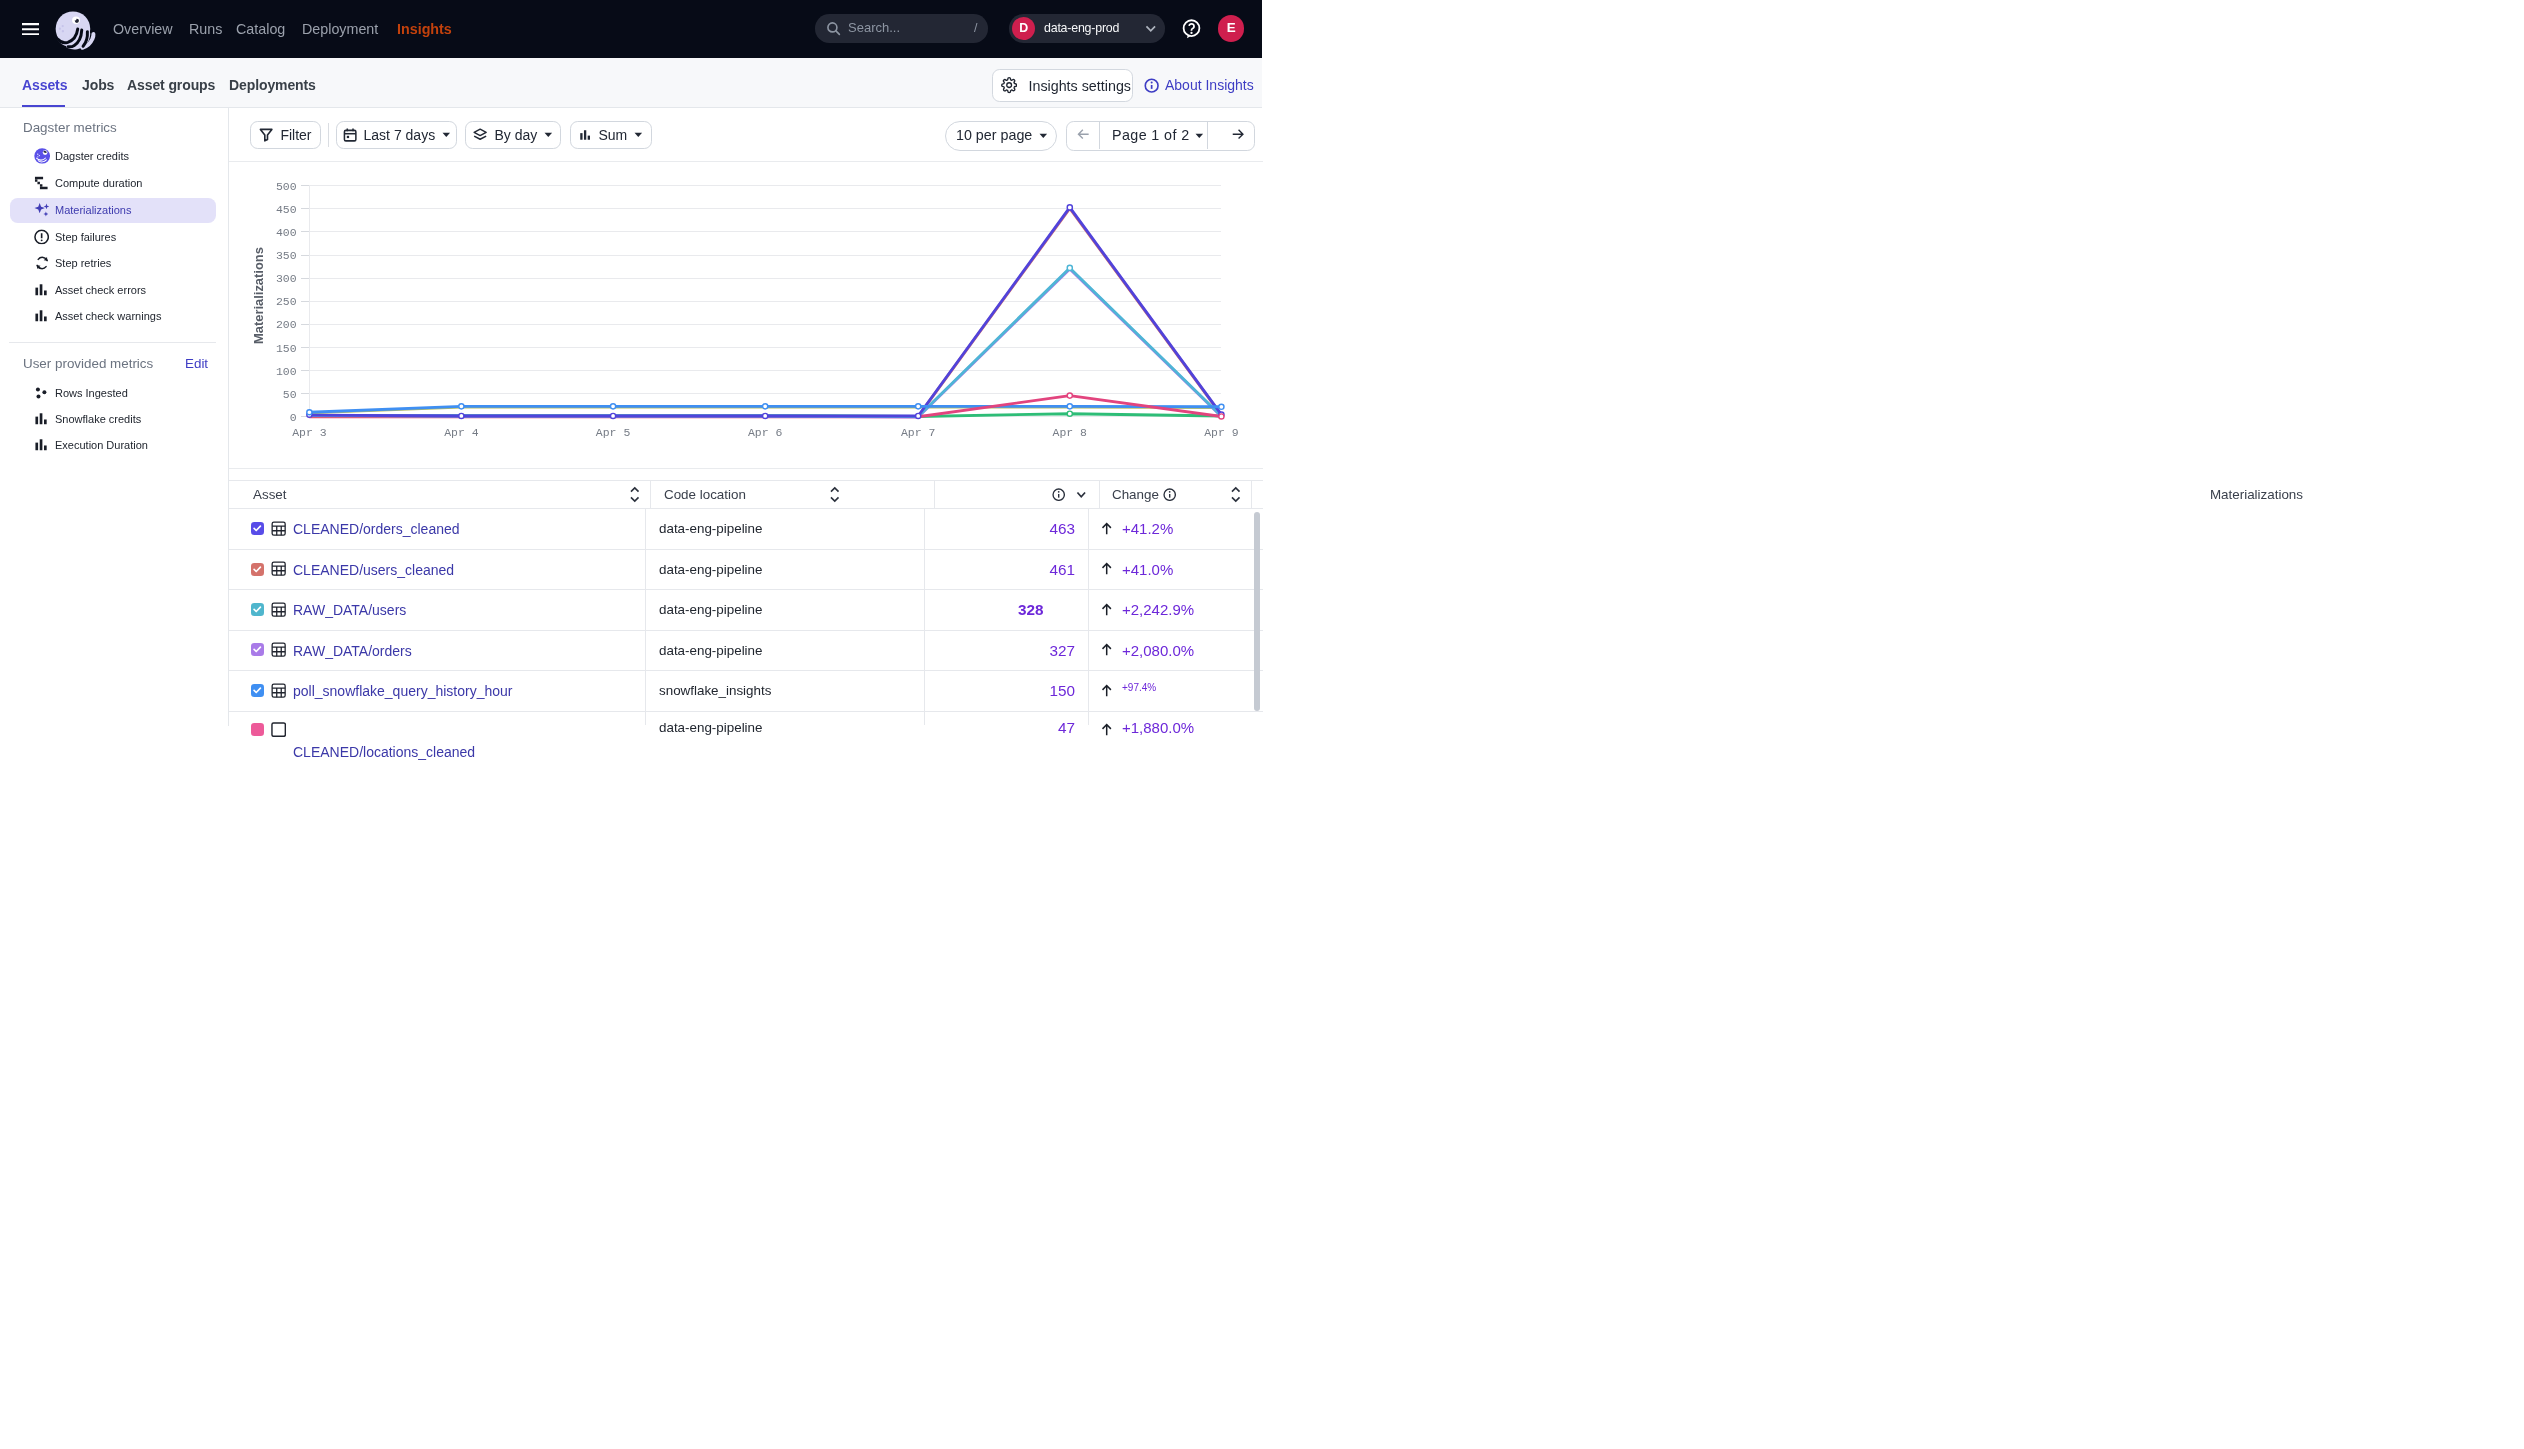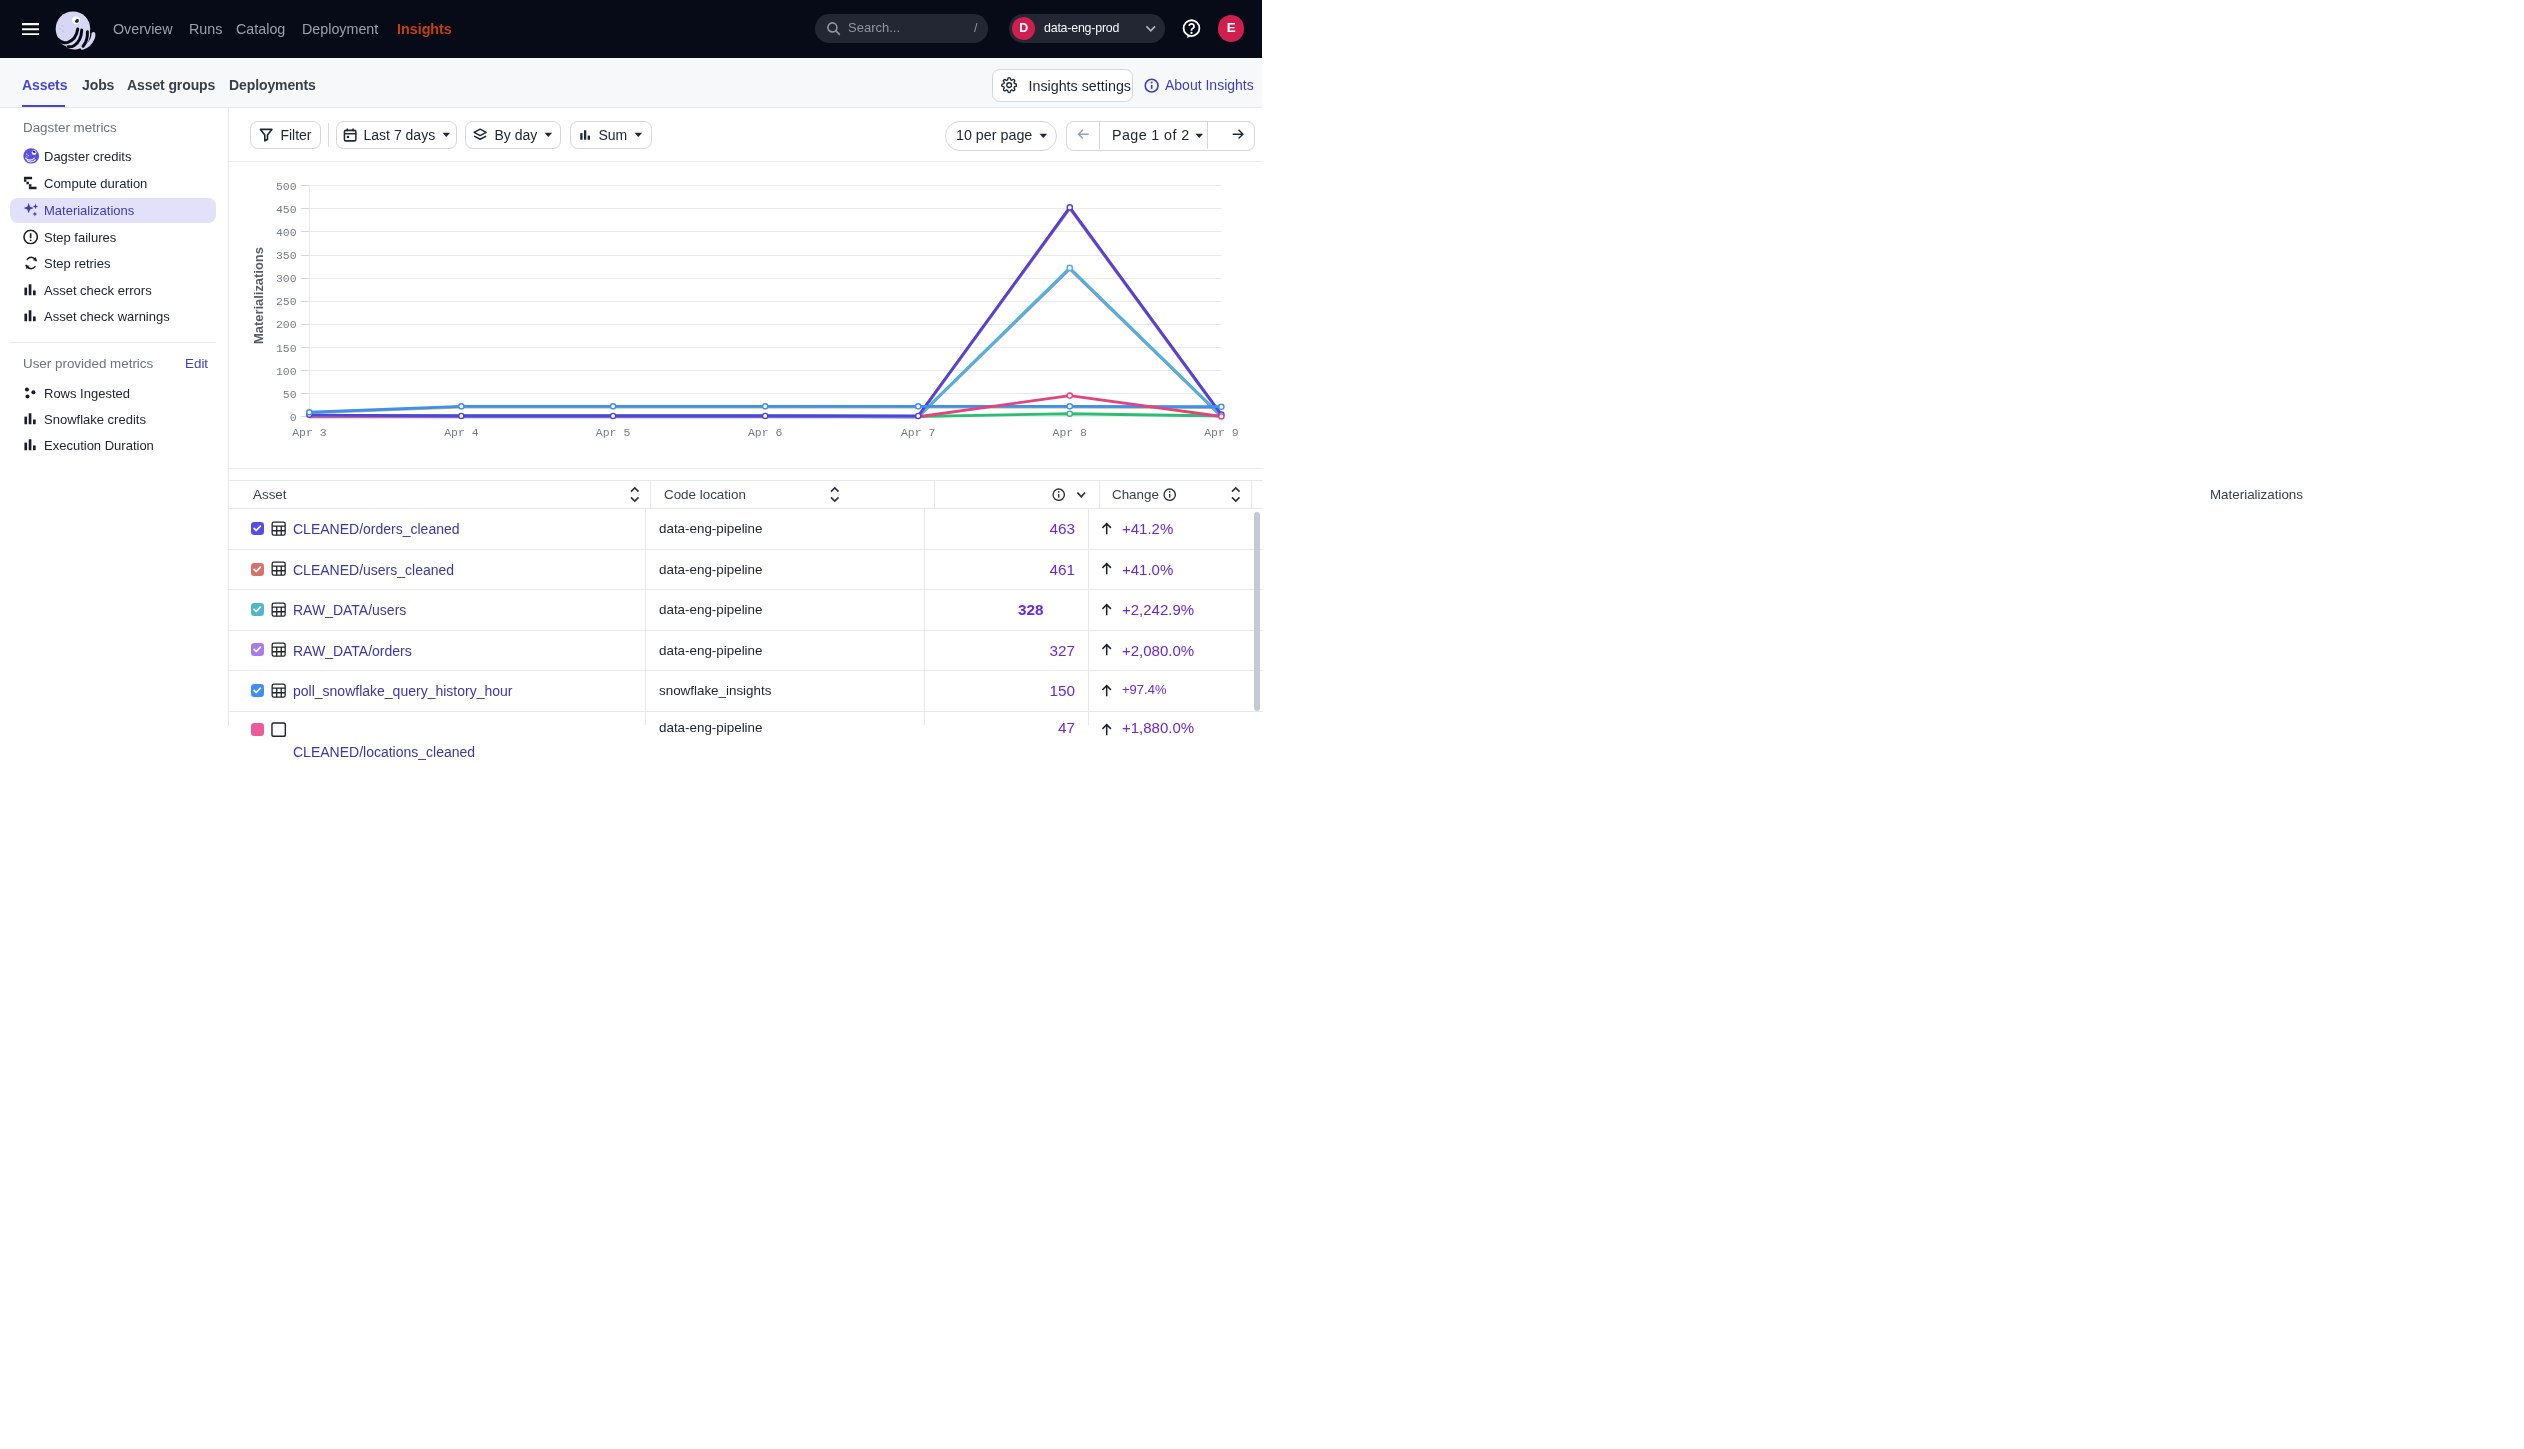--- a/index.html
+++ b/index.html
@@ -17,21 +17,21 @@
 .tabzone { position:absolute; left:0; top:58px; width:1262px; height:50px; background:#F7F8FA; border-bottom:1px solid #E4E7EB; }
 .tab { position:absolute; top:0; height:55px; line-height:55px; font-size:14px; font-weight:600; color:#394048; letter-spacing:-0.1px; }
 .tab.active { color:#4845D1; }
 .tabline { position:absolute; left:22px; top:47px; width:43px; height:2.4px; background:#4845D1; }
 .btn-settings { position:absolute; left:992px; top:11px; width:141px; height:33px; border:1px solid #D3D8DF; border-radius:7.7px; background:#fff; color:#1F2530; font-size:14.3px; display:flex; align-items:center; justify-content:flex-start; gap:4.8px; padding-left:7.7px; }
 .about { position:absolute; left:1144px; top:7.7px; height:38px; line-height:38px; color:#3E3DC4; font-size:14px; white-space:nowrap; }
 
 .sidebar { position:absolute; left:0; top:108px; width:228px; height:617px; background:#fff; }
 .sb-divider { position:absolute; left:228px; top:108px; width:1px; height:618px; background:#E4E7EB; }
 .sb-h { position:absolute; left:23px; color:#6B7380; font-size:13.4px; }
-.sb-item { position:absolute; left:23px; width:191px; height:26.4px; color:#21262F; font-size:13px; }
+.sb-item { position:absolute; left:34px; width:191px; height:26.4px; color:#21262F; font-size:11px; }
 .sb-item .txt { position:absolute; left:21px; top:50%; transform:translateY(-50%); white-space:nowrap; }
 .sb-item svg { position:absolute; left:0; top:50%; transform:translateY(-50%); }
 .sb-pill { position:absolute; left:9.6px; top:198px; width:206px; height:25px; background:#E3E1F9; border-radius:7.7px; }
 
 .tbtn { position:absolute; top:121px; height:28px; border:1px solid #D2D7DE; border-radius:7.7px; background:#fff; color:#222834; font-size:14px; display:flex; align-items:center; justify-content:center; gap:6.7px; }
 
 .cell { position:absolute; font-size:13.4px; color:#21262F; }
 .hline { position:absolute; background:#E6E8EC; height:1px; }
 .vline { position:absolute; background:#E6E8EC; width:1px; }
 .check { position:absolute; width:13px; height:13px; border-radius:3.3px; }
@@ -484,21 +484,21 @@
 <svg class="abs" style="left:271px;top:683px" width="15.3" height="15.3" viewBox="0 0 16 16" fill="none" stroke="#20242E" stroke-width="1.35">
     <rect x="1.2" y="1.2" width="13.6" height="13.6" rx="1.8"></rect>
     <path d="M1.2 5.3 h13.6 M1.2 10.2 h13.6 M6 5.3 v9.5 M10.7 5.3 v9.5"></path>
   </svg>
 <span class="alink" style="top:683px;left:293px;">poll_snowflake_query_history_hour</span>
 <span class="cell" style="top:683px;left:659px;">snowflake_insights</span>
 <span class="num" style="left:1018px;top:682px;width:57px;text-align:right;display:inline-block;">150</span>
 <svg class="abs" style="left:1100px;top:684px" width="13.4" height="13.4" viewBox="0 0 16 16" fill="none" stroke="#1A1F28" stroke-width="1.8">
     <path d="M8 14.5 V2 M3 7 L8 1.8 L13 7"></path>
   </svg>
-<span class="num" style="left:1122px;top:682px;font-size:13px;">+97.4%</span>
+<span class="num" style="left:1122px;top:682px;font-size:10px;">+97.4%</span>
 
 <div class="check" style="left:251px;top:723px;background:#ED5A99;"></div>
 <svg class="abs" style="left:271px;top:722px" width="15.3" height="15.3" viewBox="0 0 16 16" fill="none" stroke="#20242E" stroke-width="1.5">
     <rect x="1" y="1" width="14" height="14" rx="1.6"></rect>
   </svg>
 <span class="alink" style="top:720px;left:293px;margin-top:24px;">CLEANED/locations_cleaned</span>
 <span class="cell" style="top:720px;left:659px;">data-eng-pipeline</span>
 <span class="num" style="left:1018px;top:719px;width:57px;text-align:right;display:inline-block;">47</span>
 <svg class="abs" style="left:1100px;top:723px" width="13.4" height="13.4" viewBox="0 0 16 16" fill="none" stroke="#1A1F28" stroke-width="1.8">
     <path d="M8 14.5 V2 M3 7 L8 1.8 L13 7"></path>

